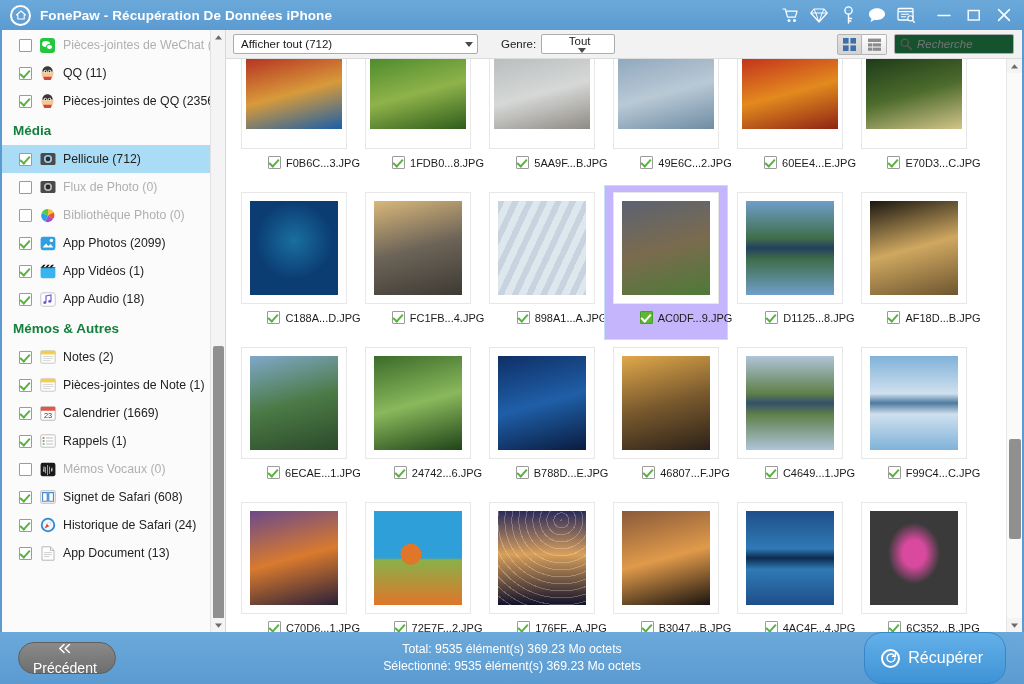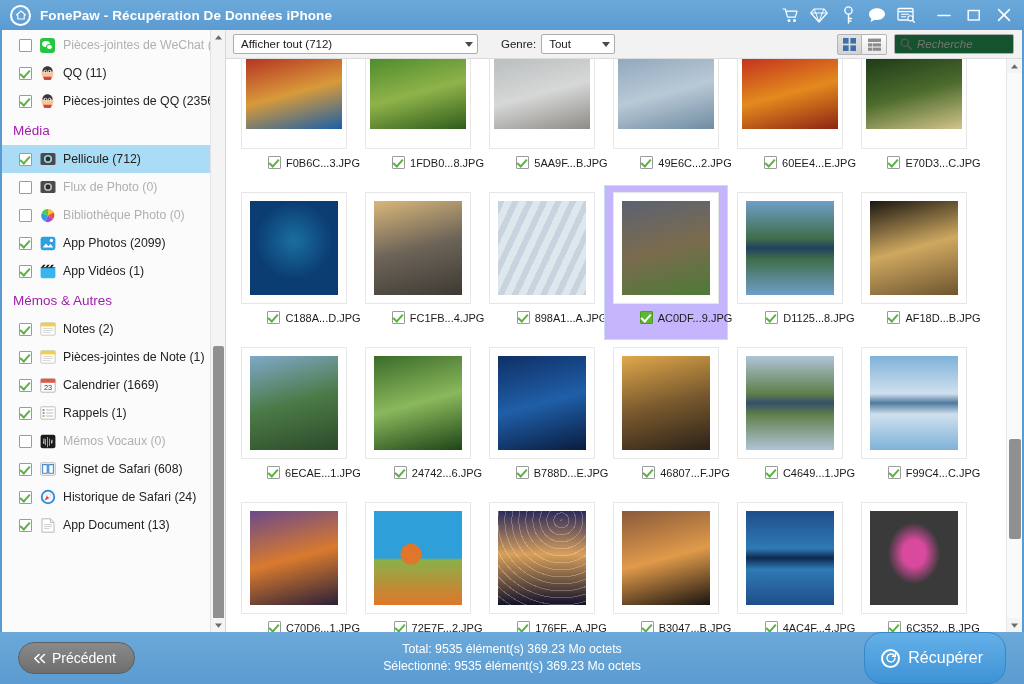--- a/index.html
+++ b/index.html
@@ -77,22 +77,22 @@
     color: #222;
     white-space: nowrap;
   }
   .side-row.selected { background: #aadcf5; }
   .side-row.disabled { color: #b0b0b0; }
   .side-head {
     height: 30px;
     display: flex; align-items: center;
     padding-left: 11px;
     font-size: 13.5px;
-    color: #a21caf;
-    font-weight: normal;
+    color: #15803d;
+    font-weight: bold;
   }
   .cb {
     width: 13px; height: 13px;
     border: 1px solid #9b9b9b;
     background: #fff;
     border-radius: 1px;
     flex: none;
     margin-right: 7px;
     position: relative;
   }
@@ -150,21 +150,21 @@
     background: #fff;
     border: 1px solid #acacac;
     border-radius: 2px;
     display: flex; align-items: center;
     font-size: 11.5px;
     color: #1a1a1a;
     padding: 0 4px 0 7px;
     position: relative;
   }
   .dd-main { width: 245px; }
-  .dd-genre { width: 74px; margin-left: 5px; }
+  .dd-genre { width: 74px; margin-left: 5px; flex-direction: column; }
   .dd .lbl { flex: 1 1 auto; overflow:hidden; white-space:nowrap; }
   .caret {
     width: 0; height: 0;
     border-left: 4px solid transparent;
     border-right: 4px solid transparent;
     border-top: 5px solid #4a4a4a;
     margin-left: 4px; flex: none;
   }
   .genre-lab { font-size: 11.5px; color: #1a1a1a; margin-left: 23px; }
   .tb-spacer { flex: 1 1 auto; }
@@ -267,20 +267,21 @@
   .btn-prev {
     height: 32px;
     padding: 0 18px 0 14px;
     background: linear-gradient(180deg,#8a8a8a,#6e6e6e);
     border: 1px solid #5f5f5f;
     border-radius: 16px;
     color: #fff;
     font-size: 14px;
     display: flex; align-items: center; gap: 6px;
     cursor: pointer;
+    flex-direction: column;
   }
   .status {
     position: absolute;
     left: 0; right: 0;
     text-align: center;
     color: #ffffff;
     font-size: 12.3px;
     line-height: 17px;
     pointer-events: none;
   }
@@ -467,20 +468,32 @@
           <div class="side-row">
             <div class="cb on"></div>
             <div class="sicon">
               <svg width="16" height="15" viewBox="0 0 16 15">
                 <rect x="0.6" y="3.4" width="14.8" height="10.8" rx="2" fill="#3ab4ef"></rect>
                 <path d="M1 3.4L3.4 0.8h2.2L3.2 3.4Zm4.2 0L7.6 0.8h2.2L7.4 3.4Zm4.2 0L11.8 0.8H14L11.6 3.4Z" fill="#141414"></path>
                 <path d="M0.6 3.4h14.8v.7H0.6Z" fill="#1a1a1a"></path>
               </svg>
             </div>
             <div class="side-label">App Vidéos (1)</div>
+          </div>
+          <div class="side-row">
+            <div class="cb on"></div>
+            <div class="sicon">
+              <svg width="16" height="15" viewBox="0 0 16 15">
+                <rect x="0.8" y="0.8" width="14.4" height="13.4" rx="2.2" fill="#fff" stroke="#c4c4d8" stroke-width="1"></rect>
+                <path d="M6 10.2V4l5-1v6" fill="none" stroke="#6b5fd0" stroke-width="1.2"></path>
+                <circle cx="4.8" cy="10.4" r="1.5" fill="#6b5fd0"></circle>
+                <circle cx="9.8" cy="9.2" r="1.5" fill="#6b5fd0"></circle>
+              </svg>
+            </div>
+            <div class="side-label">App Audio (18)</div>
           </div>
           <div class="side-head">Mémos &amp; Autres</div>
           <div class="side-row">
             <div class="cb on"></div>
             <div class="sicon">
               <svg width="16" height="14" viewBox="0 0 16 14">
                 <rect x="0.8" y="0.8" width="14.4" height="12.4" rx="1" fill="#fff" stroke="#c9c9c9"></rect>
                 <rect x="0.8" y="0.8" width="14.4" height="3.6" fill="#f5cd4c"></rect>
                 <path d="M2.6 6.6h10.8M2.6 8.6h10.8M2.6 10.6h8" stroke="#d8d8d8" stroke-width="1"></path>
               </svg>

